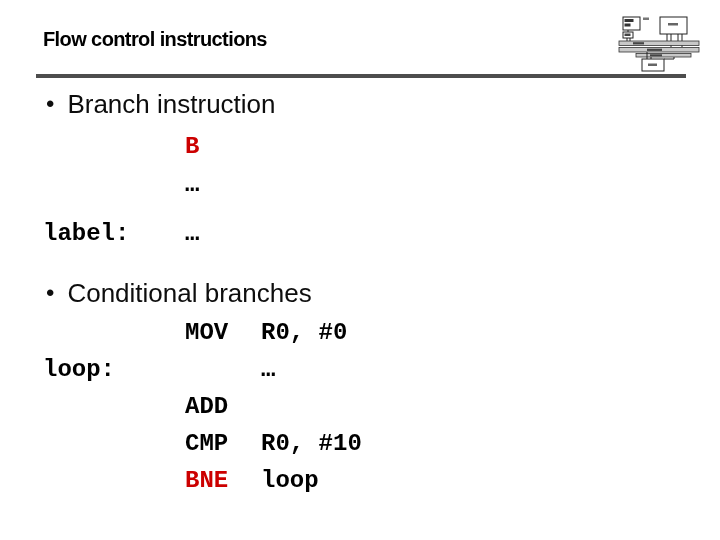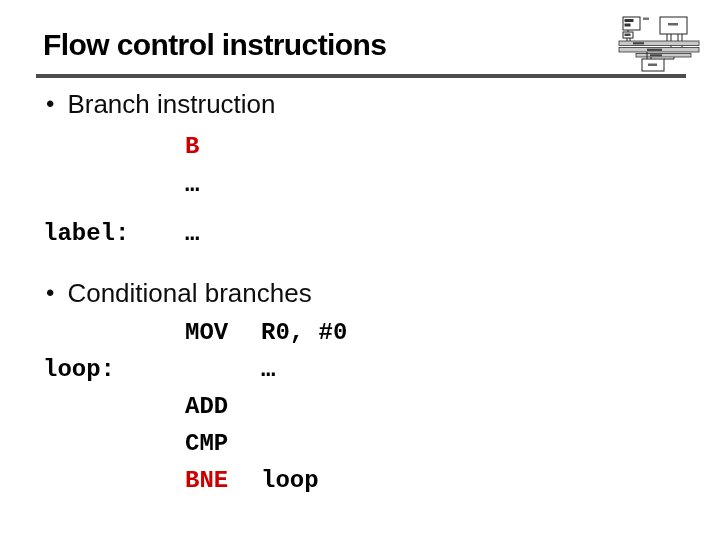--- a/index.html
+++ b/index.html
@@ -3,21 +3,21 @@
 <meta charset="utf-8">
 <style>
   html,body{margin:0;padding:0;}
   body{
     width:720px;height:540px;position:relative;overflow:hidden;
     background:#ffffff;
     font-family:"Liberation Sans","DejaVu Sans",sans-serif;
   }
   .title{
     position:absolute;left:43px;top:28px;
-    font-size:30px;font-weight:700;letter-spacing:-0.6px;color:#000;
+    font-size:20px;font-weight:700;letter-spacing:-0.6px;color:#000;
     white-space:nowrap;
   }
   .rule{
     position:absolute;left:36px;top:74px;width:650px;height:4px;
     background:#4d4d4d;
   }
   .logo{
     position:absolute;left:616px;top:10px;width:86px;height:64px;
   }
   .bullet-line{
@@ -106,17 +106,18 @@
 </div>
 <div class="code-row r-s2-1">
   <span class="c-label">loop:</span>
   <span class="c-op2">…</span>
 </div>
 <div class="code-row r-s2-2">
   <span class="c-mn">ADD</span>
 </div>
 <div class="code-row r-s2-3">
   <span class="c-mn">CMP</span>
+  <span class="c-op2">R0, #10</span>
 </div>
 <div class="code-row r-s2-4">
   <span class="c-mn accent">BNE</span>
   <span class="c-op2">loop</span>
 </div>
 
 </body></html>

